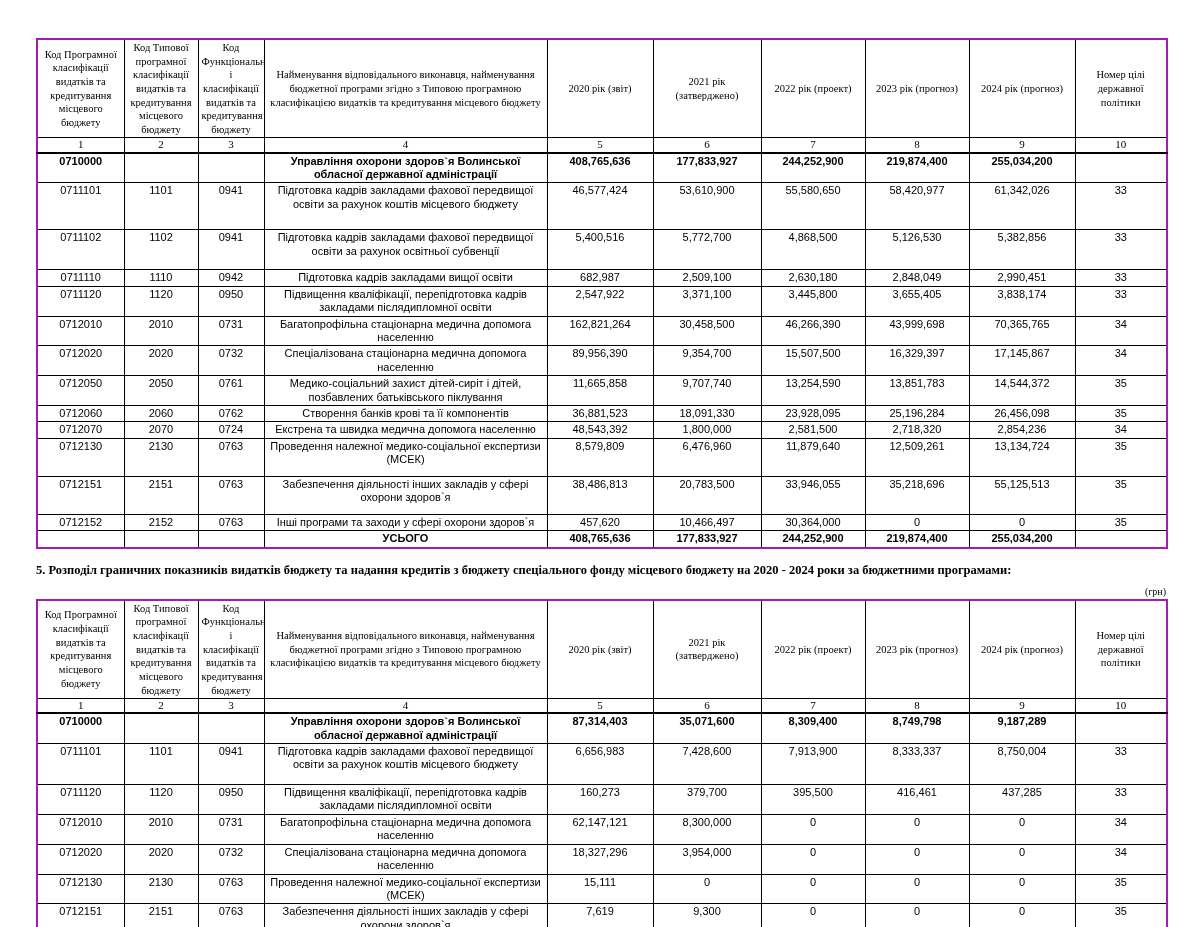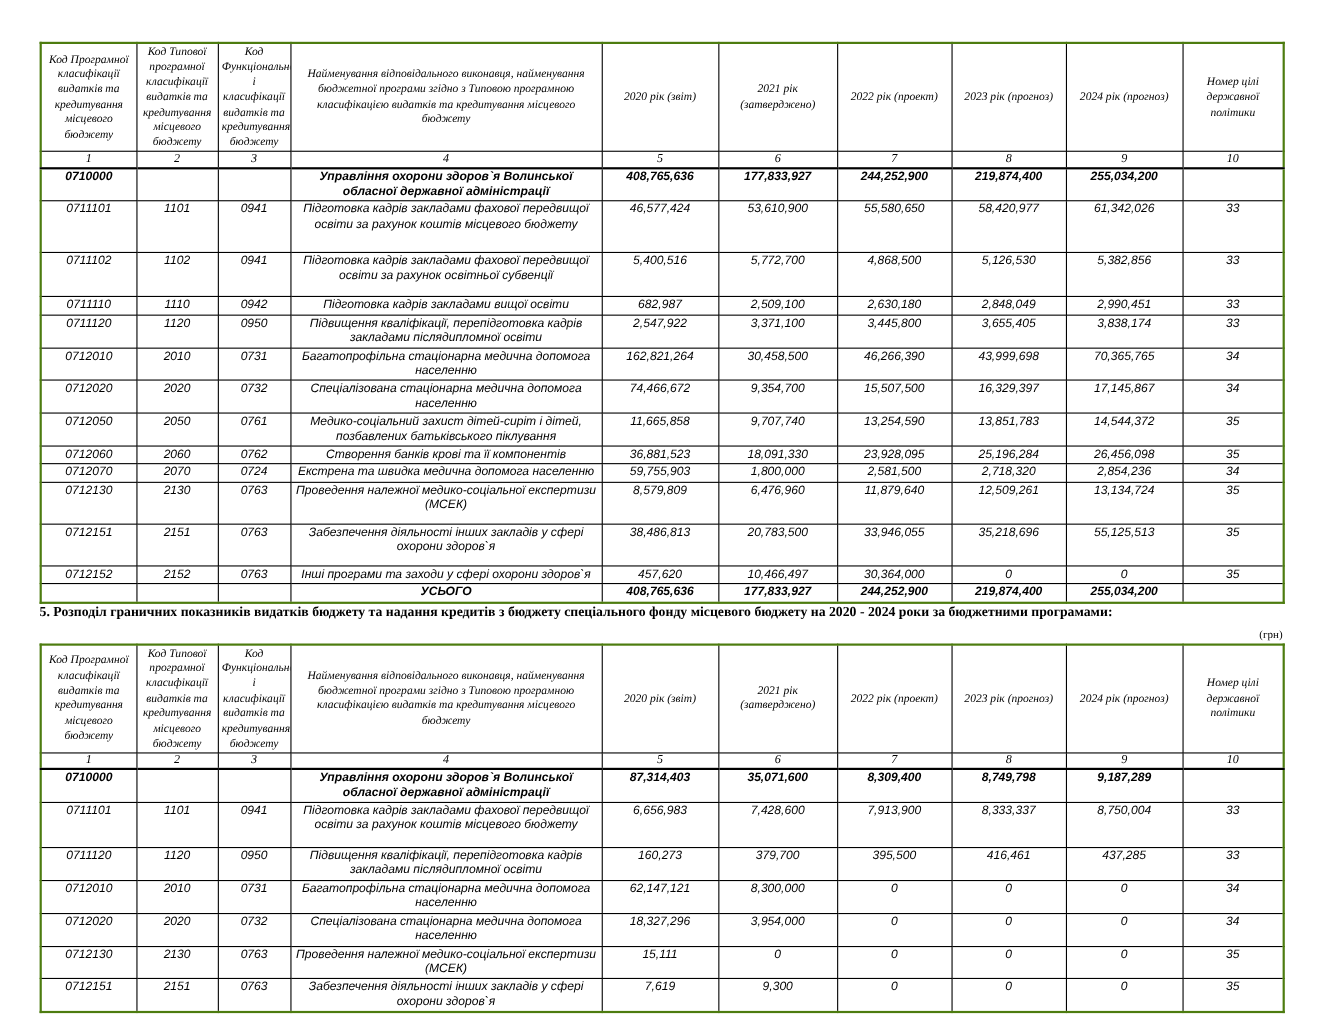--- a/index.html
+++ b/index.html
@@ -11,22 +11,21 @@
     overflow: hidden;
   }
   .content {
     margin: 38px 34px 0 36px;
     width: 1130px;
   }
   table.budget {
     width: 1130px;
     border-collapse: collapse;
     table-layout: fixed;
-    border: 2px solid #4d7c0f;
-    font-style: italic;
+    border: 2px solid #a21caf;
   }
   table.budget th, table.budget td {
     border: 1px solid #000;
     padding: 1px 3px;
     text-align: center;
     overflow: hidden;
   }
   table.budget thead th {
     font-family: "Liberation Serif", serif;
     font-weight: normal;
@@ -43,20 +42,21 @@
     border-bottom-width: 2px;
   }
   table.budget tbody td {
     font-family: "Liberation Sans", sans-serif;
     font-size: 11px;
     line-height: 1.22;
     vertical-align: top;
   }
   table.budget tbody tr.bold td { font-weight: bold; text-align: center; }
   .section-title {
+    margin-top: 14px;
     font-family: "Liberation Serif", serif;
     font-weight: bold;
     font-size: 12.5px;
     line-height: 1.2;
     text-align: left;
   }
   .unit-label {
     margin: 8px 0 2px 0;
     font-family: "Liberation Serif", serif;
     font-size: 10px;
@@ -178,21 +178,21 @@
           <td>46,266,390</td>
           <td>43,999,698</td>
           <td>70,365,765</td>
           <td>34</td>
         </tr>
         <tr style="height: 27px;">
           <td>0712020</td>
           <td>2020</td>
           <td>0732</td>
           <td>Спеціалізована стаціонарна медична допомога населенню</td>
-          <td>74,466,672</td>
+          <td>89,956,390</td>
           <td>9,354,700</td>
           <td>15,507,500</td>
           <td>16,329,397</td>
           <td>17,145,867</td>
           <td>34</td>
         </tr>
         <tr style="height: 27px;">
           <td>0712050</td>
           <td>2050</td>
           <td>0761</td>
@@ -214,21 +214,21 @@
           <td>23,928,095</td>
           <td>25,196,284</td>
           <td>26,456,098</td>
           <td>35</td>
         </tr>
         <tr style="height: 14px;">
           <td>0712070</td>
           <td>2070</td>
           <td>0724</td>
           <td>Екстрена та швидка медична допомога населенню</td>
-          <td>59,755,903</td>
+          <td>48,543,392</td>
           <td>1,800,000</td>
           <td>2,581,500</td>
           <td>2,718,320</td>
           <td>2,854,236</td>
           <td>34</td>
         </tr>
         <tr style="height: 38px;">
           <td>0712130</td>
           <td>2130</td>
           <td>0763</td>

